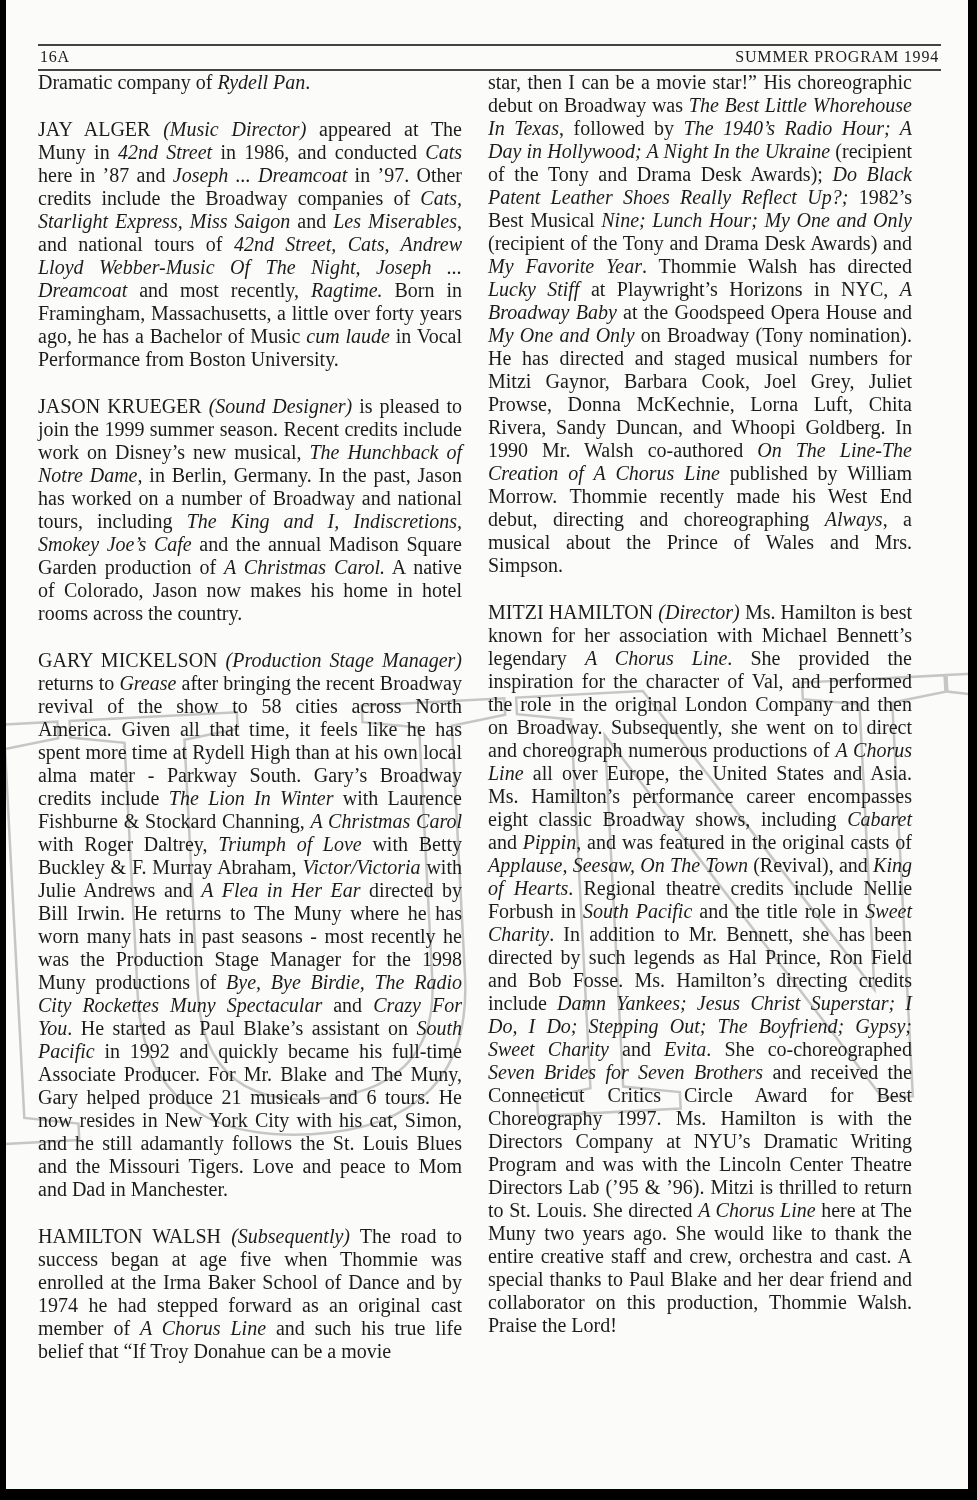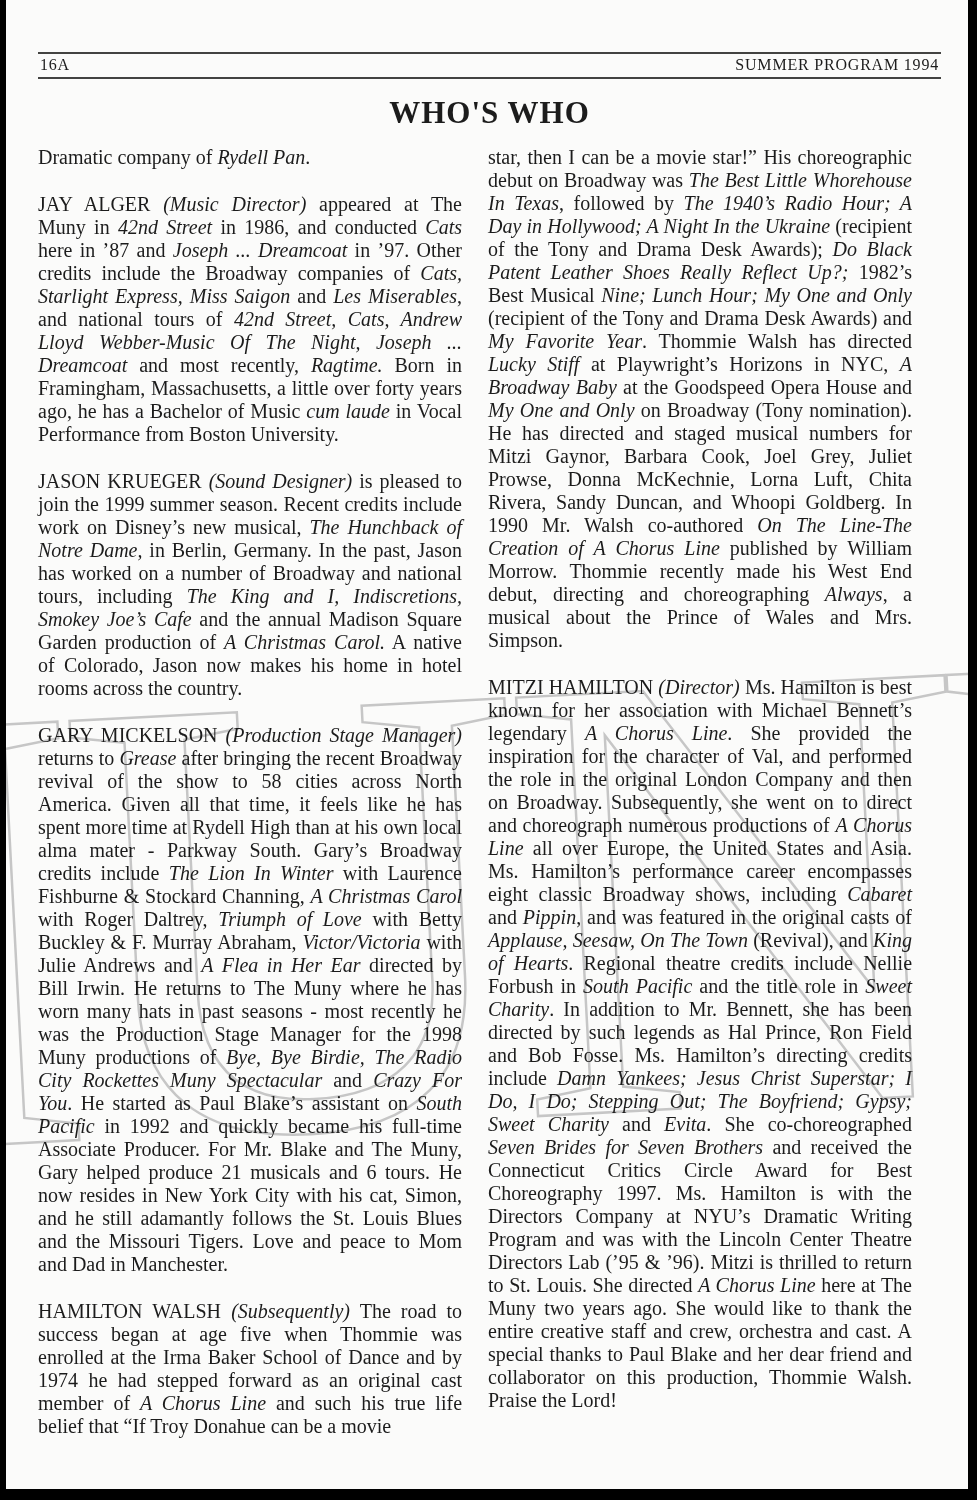--- a/index.html
+++ b/index.html
@@ -10,21 +10,21 @@
     overflow:hidden;
     font-family:"Liberation Serif", serif;
     color:#1c1c1c;
   }
   .watermark { position:absolute; left:0; top:0; width:977px; height:1500px; z-index:0; }
   .edge { position:absolute; background:#000; z-index:3; }
   .edge-left   { left:0; top:0; width:6px;  height:1500px; }
   .edge-right  { right:0; top:0; width:9px; height:1500px; }
   .edge-bottom { left:0; bottom:0; width:977px; height:11px; }
   .content {
-    position:absolute; left:38px; top:52px; width:903px; z-index:1;
+    position:absolute; left:38px; top:44px; width:903px; z-index:1;
   }
   .header-band {
     display:flex; justify-content:space-between; align-items:baseline;
     border-top:2px solid #434341;
     border-bottom:2px solid #434341;
     padding:2px 2px 3px 2px;
     font-size:16px; letter-spacing:0.8px;
   }
   .page-title {
     text-align:center;
@@ -56,21 +56,20 @@
   <div class="edge edge-right"></div>
   <div class="edge edge-bottom"></div>
 
   <div class="content">
 
     <div class="header-band">
       <span>16A</span>
       <span>SUMMER PROGRAM 1994</span>
     </div>
 
-    <h1 class="page-title">WHO'S WHO</h1>
 
     <div class="columns">
       <div class="col">
           <p><span>Dramatic company of </span><span class="i">Rydell Pan</span><span>.</span></p>
           <p><span class="b">JAY ALGER </span><span class="i">(Music Director)</span><span>  appeared at The Muny in </span><span class="i">42nd Street</span><span> in 1986, and conducted </span><span class="i">Cats</span><span> here in ’87 and </span><span class="i">Joseph ... Dreamcoat</span><span> in ’97. Other credits include the Broadway companies of </span><span class="i">Cats, Starlight Express, Miss Saigon</span><span> and </span><span class="i">Les Miserables</span><span>, and national tours of </span><span class="i">42nd Street, Cats, Andrew Lloyd Webber-Music Of The Night, Joseph ... Dreamcoat</span><span> and most recently, </span><span class="i">Ragtime.</span><span>  Born in Framingham, Massachusetts, a little over forty years ago, he has a Bachelor of Music </span><span class="i">cum laude</span><span> in Vocal Performance from Boston University.</span></p>
           <p><span class="b">JASON KRUEGER </span><span class="i">(Sound Designer)</span><span> is pleased to join the 1999 summer season. Recent credits include work on Disney’s new musical, </span><span class="i">The Hunchback of Notre Dame,</span><span> in Berlin, Germany. In the past, Jason has worked on a number of Broadway and national tours, including </span><span class="i">The King and I, Indiscretions, Smokey Joe’s Cafe</span><span>  and the annual Madison Square Garden production of </span><span class="i">A Christmas Carol.</span><span> A native of Colorado, Jason now makes his home in hotel rooms across the country.</span></p>
           <p><span class="b">GARY MICKELSON </span><span class="i">(Production Stage Manager)</span><span> returns to </span><span class="i">Grease</span><span> after bringing the recent Broadway revival of the show to 58 cities across North America. Given all that time, it feels like he has spent more time at Rydell High than at his own local alma mater - Parkway South. Gary’s Broadway credits include </span><span class="i">The Lion In Winter</span><span> with Laurence Fishburne &amp; Stockard Channing, </span><span class="i">A Christmas Carol</span><span> with Roger Daltrey, </span><span class="i">Triumph of Love</span><span> with Betty Buckley &amp; F. Murray Abraham, </span><span class="i">Victor/Victoria</span><span> with Julie Andrews and </span><span class="i">A Flea in Her Ear</span><span> directed by Bill Irwin. He returns to The Muny where he has worn many hats in past seasons - most recently he was the Production Stage Manager for the 1998 Muny productions of </span><span class="i">Bye, Bye Birdie, The Radio City Rockettes Muny Spectacular</span><span> and </span><span class="i">Crazy For You</span><span>. He started as Paul Blake’s assistant on </span><span class="i">South Pacific</span><span> in 1992 and quickly became his full-time Associate Producer.  For Mr. Blake and The Muny, Gary helped produce 21 musicals and 6 tours. He now resides in New York City with his cat, Simon, and he still adamantly follows the St. Louis Blues and the Missouri Tigers. Love and peace to Mom and Dad in Manchester.</span></p>
           <p><span class="b">HAMILTON WALSH </span><span class="i">(Subsequently)</span><span> The road to success began at age five when Thommie was enrolled at the Irma Baker School of Dance and by 1974 he had stepped forward as an original cast member of </span><span class="i">A Chorus Line</span><span> and such his true life belief that “If Troy Donahue can be a movie</span></p>
         </div>
       <div class="col">

